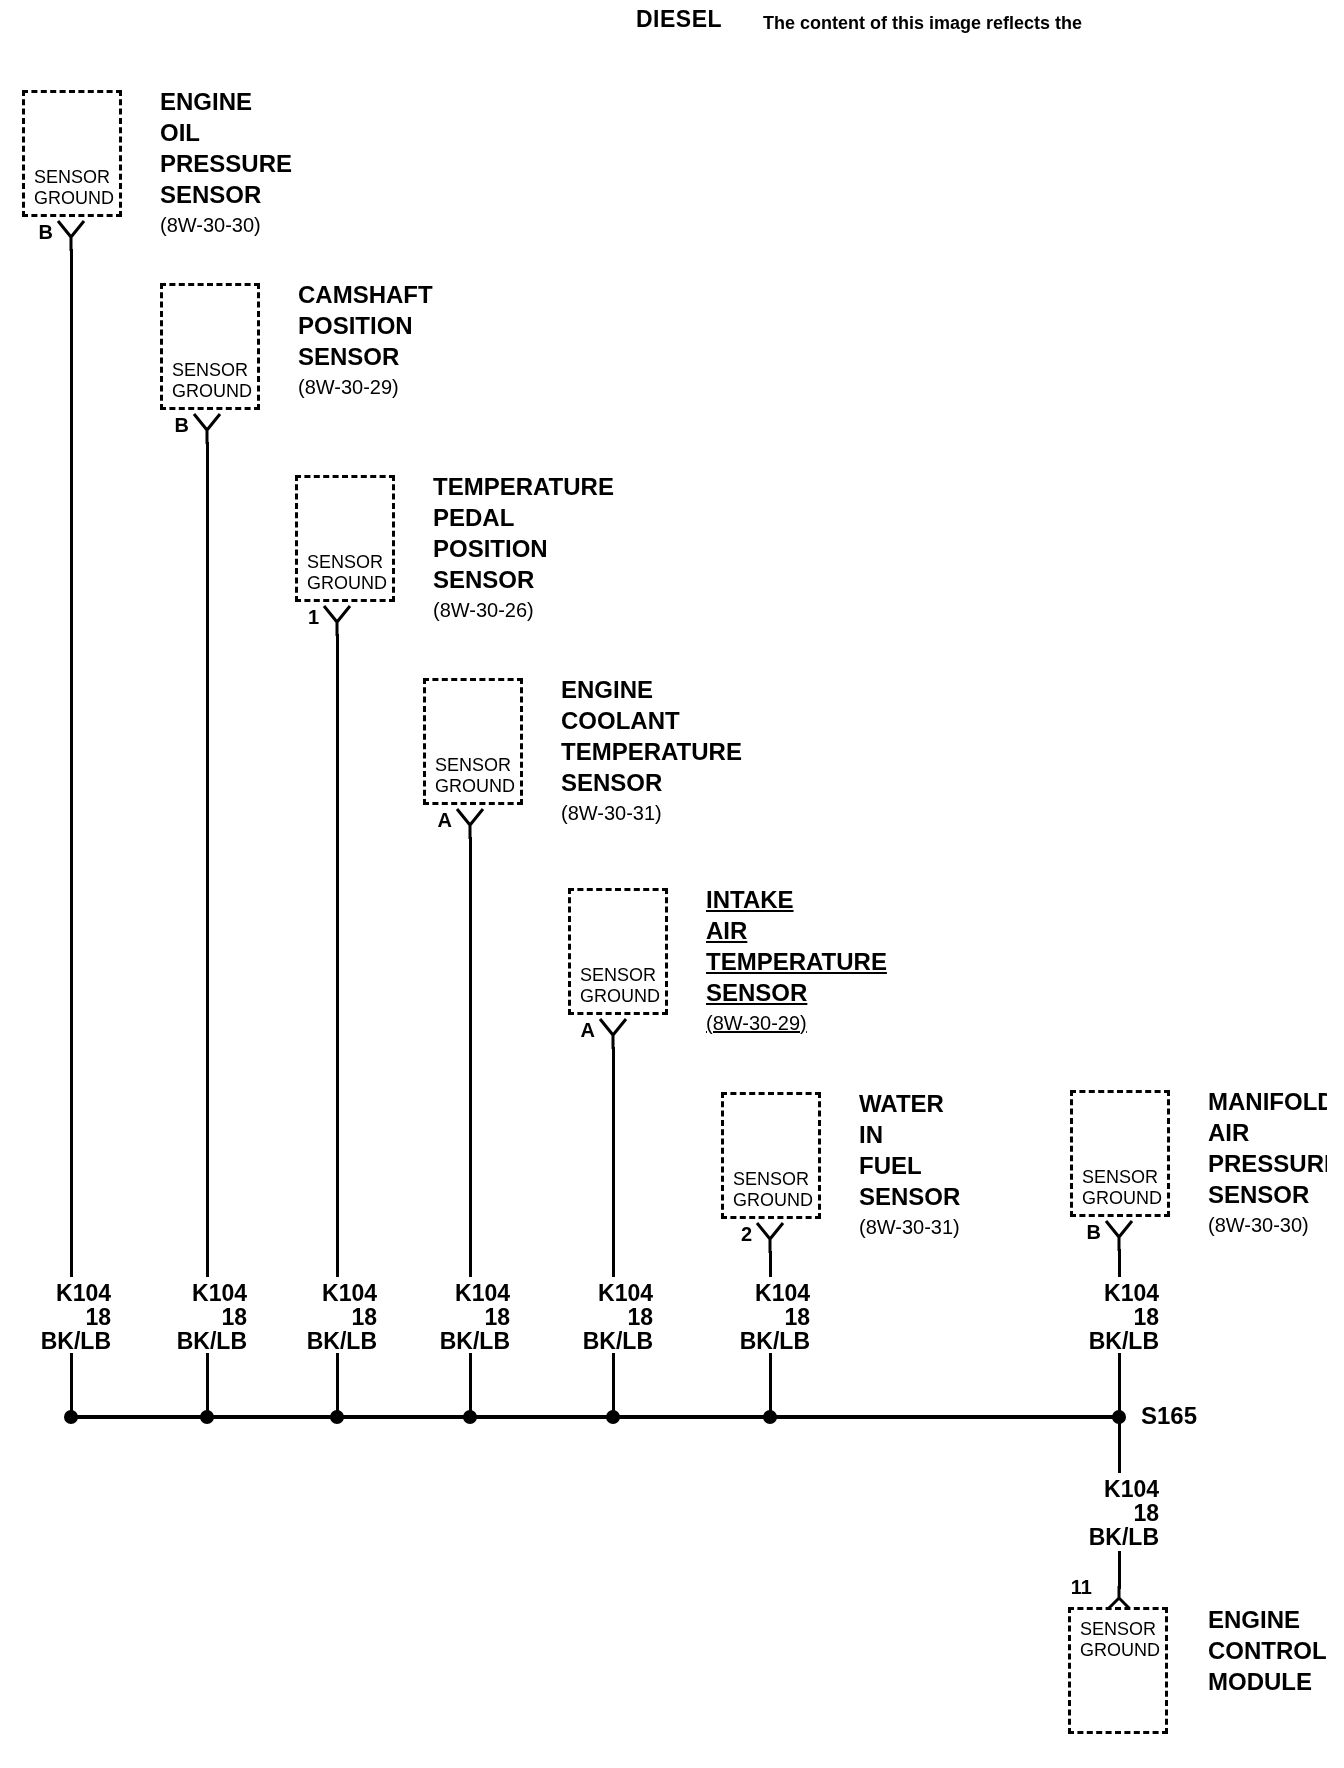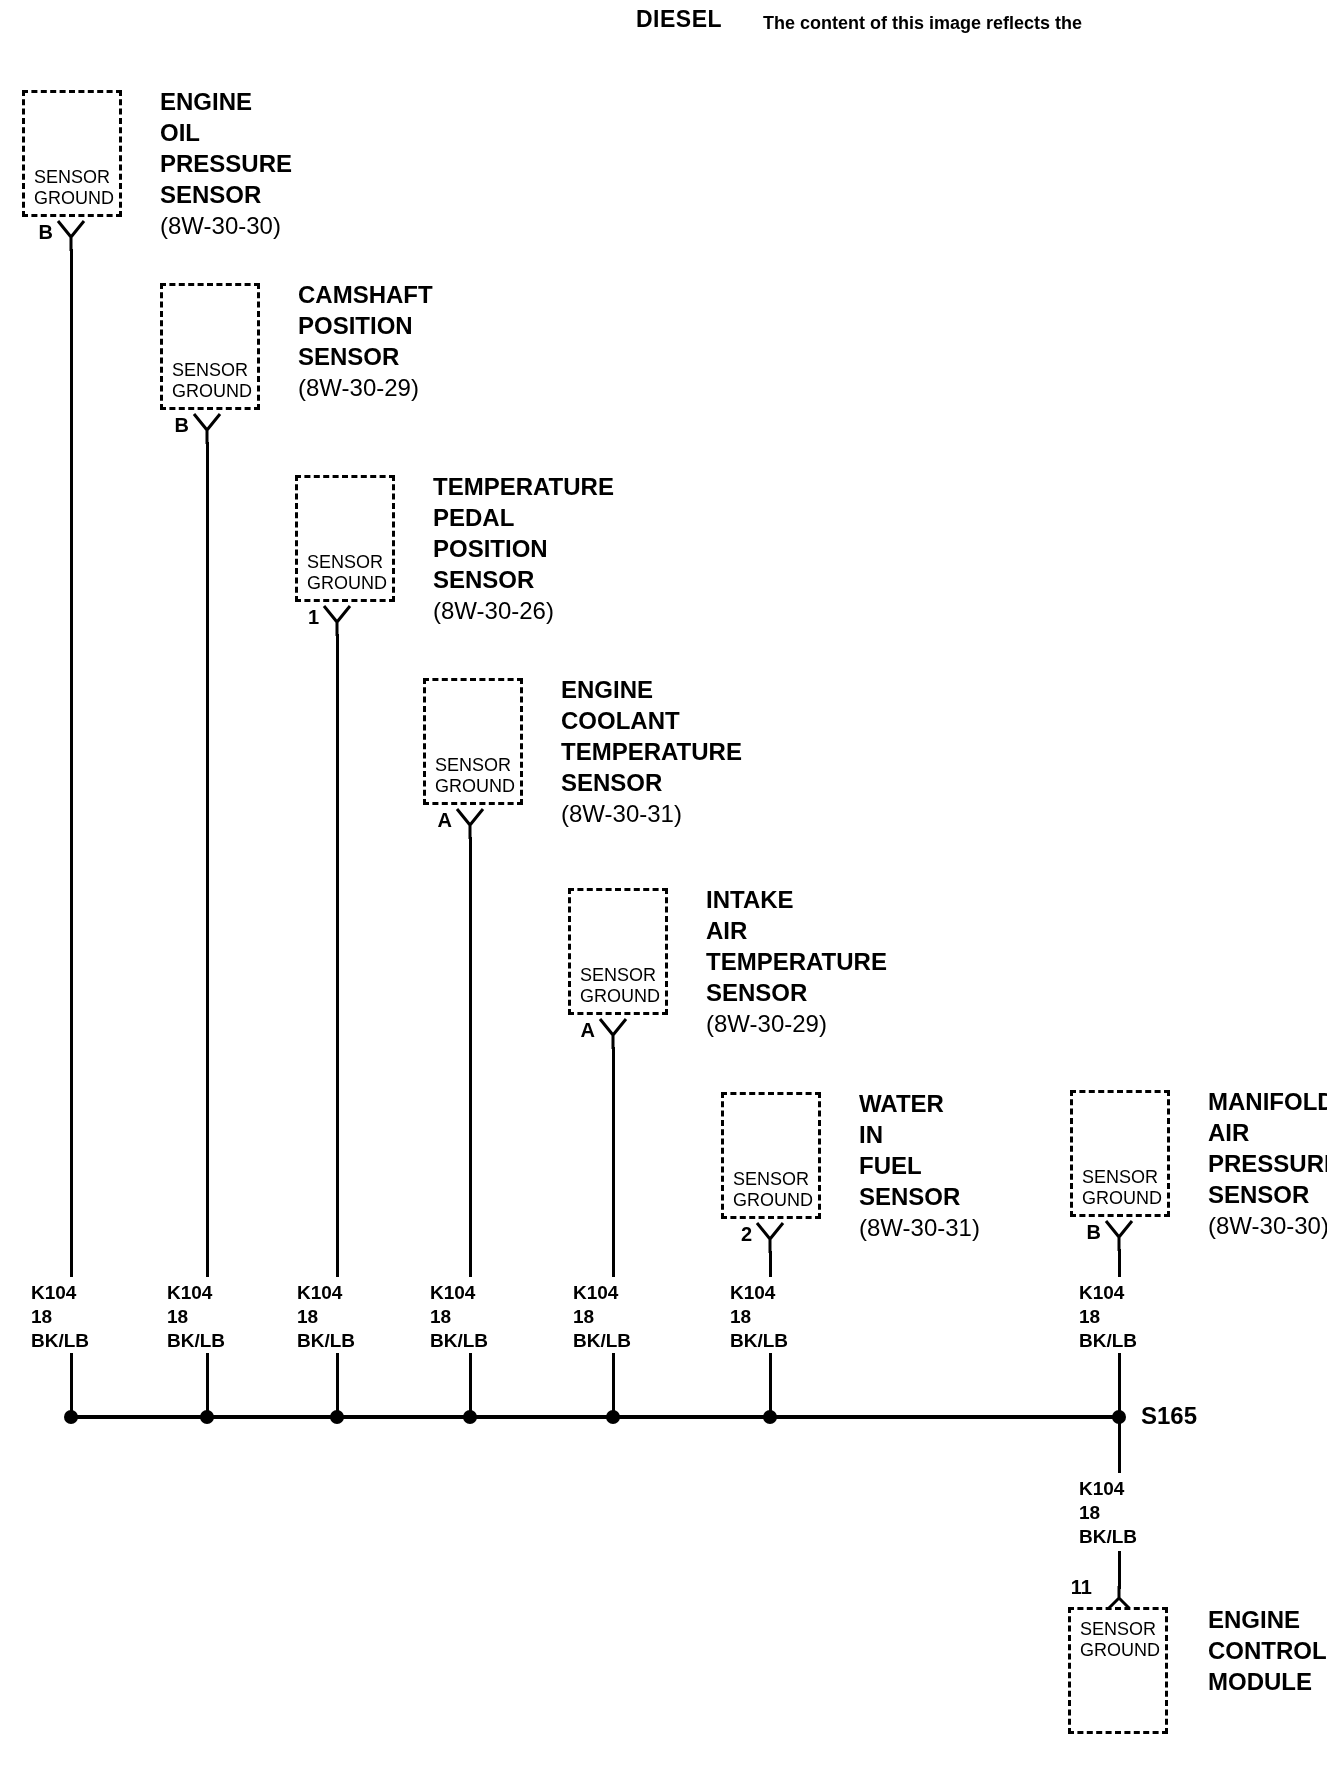--- a/index.html
+++ b/index.html
@@ -8,29 +8,29 @@
   #diagram { position:relative; width:1327px; height:1768px; background:#fff; overflow:hidden; }
 
   .title { position:absolute; font-size:23px; font-weight:bold; letter-spacing:.5px; }
   .note  { position:absolute; font-size:18px; font-weight:bold; line-height:30px; }
 
   .connector-box { position:absolute; width:100px; height:127px; border:3px dashed #000; background:#fff; }
   .ground-label  { position:absolute; left:9px; bottom:5px; font-size:18px; line-height:21px; font-weight:400; }
   .ground-label-top { bottom:auto; top:9px; }
 
   .sensor-name { position:absolute; font-size:24px; font-weight:bold; line-height:31px; white-space:nowrap;margin-left:28px; }
-  .circuit-ref { font-size:24px; font-weight:400; }
+  .circuit-ref { font-size:20px; font-weight:400; }
 
   .pin-label { position:absolute; font-size:20px; font-weight:600; width:26px; text-align:right; }
 
   .wire-v { position:absolute; width:3px; background:#000; }
   .bus    { position:absolute; height:4px; background:#000; }
   .dot    { position:absolute; width:14px; height:14px; border-radius:50%; background:#000; }
 
-  .wire-label { position:absolute; width:80px; text-align:left; font-size:19px; font-weight:600; line-height:24px; }
+  .wire-label { position:absolute; width:80px; text-align:right; font-size:23px; font-weight:600; line-height:24px; }
 
   .splice-label { position:absolute; font-size:24px; font-weight:bold; }
 
   .fork { position:absolute; }
 </style>
 </head>
 <body>
 
 <div id="diagram">
 
@@ -163,21 +163,21 @@
       <div>BK/LB</div>
     </div>
     <div class="wire-v" style="left: 469px; top: 1353px; height: 65px;"></div>
     <div class="dot" style="left: 463px; top: 1410px;"></div>
     <div class="connector-box" style="left: 568px; top: 888px;">
       <div class="ground-label">
         <div>SENSOR</div>
         <div>GROUND</div>
       </div>
     </div>
-    <div class="sensor-name" style="left: 678px; top: 884px;">
+    <div class="sensor-name" style="left: 678px; top: 884px; text-decoration: underline;">
       <div>INTAKE</div>
       <div>AIR</div>
       <div>TEMPERATURE</div>
       <div>SENSOR</div>
       <div class="circuit-ref">(8W-30-29)</div>
     </div>
     <div class="pin-label" style="left: 569px; top: 1019px;">A</div>
     <svg width="30" height="32" viewBox="0 0 30 32" class="fork" style="left: 598px; top: 1017px;">
       <path d="M2 2 L15 18 L28 2 M15 18 L15 32" fill="none" stroke="#000" stroke-width="3"></path>
     </svg>

